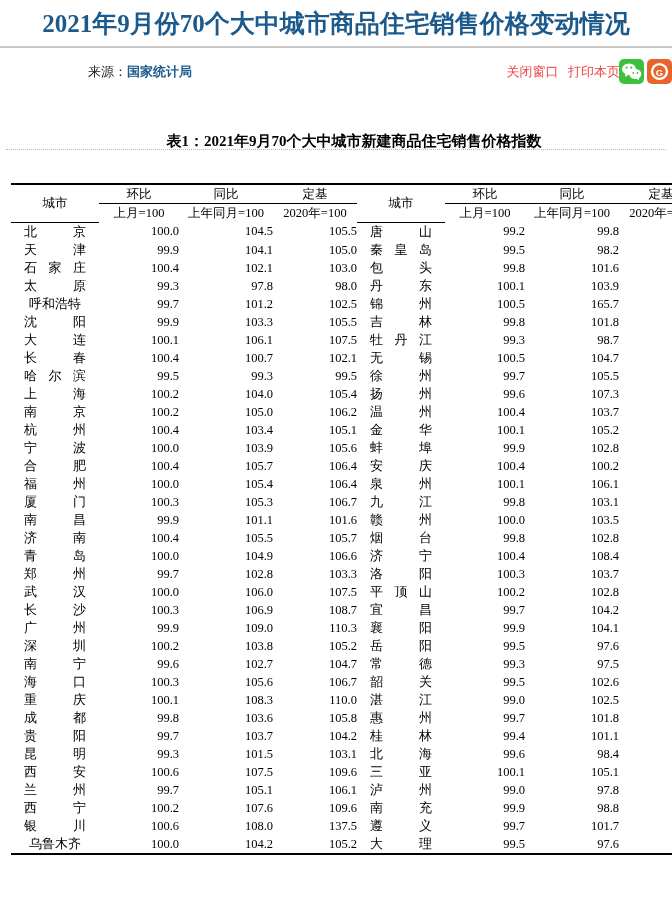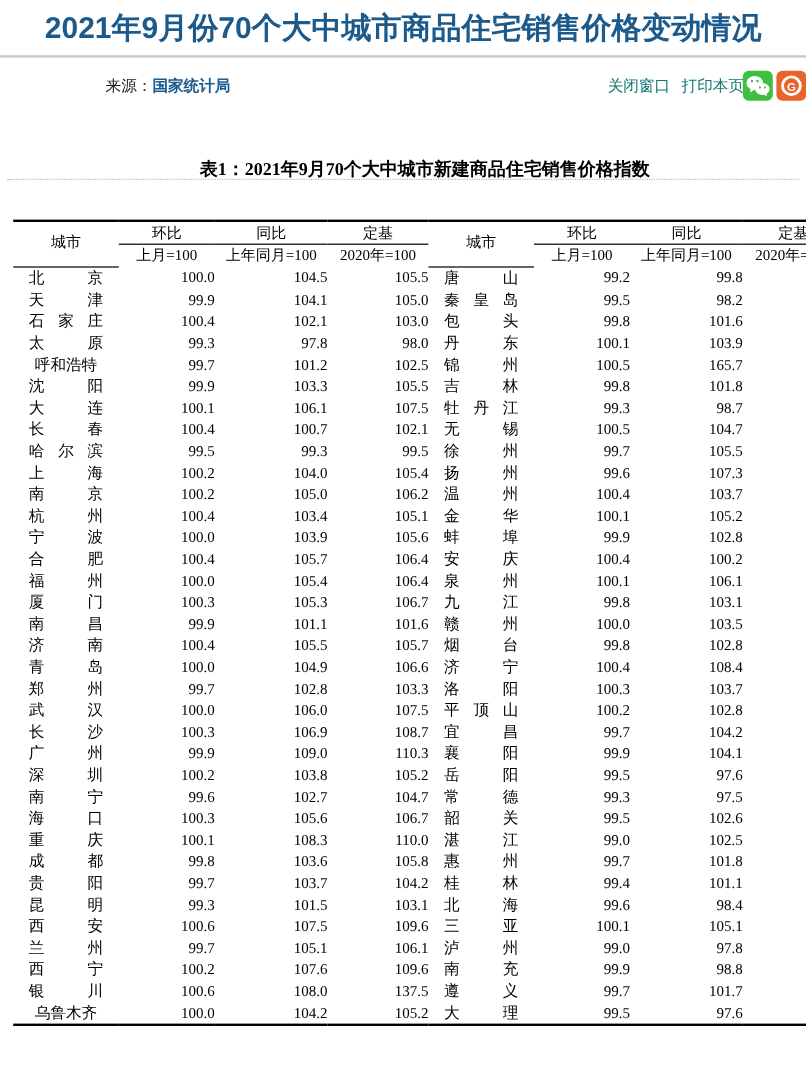--- a/index.html
+++ b/index.html
@@ -19,21 +19,21 @@
   
   .banner {
     height: 48px;
     border-bottom: 2px solid #c9c9c9;
     display: flex;
     align-items: center;
     justify-content: center;
     box-sizing: border-box;
   }
   .banner-title {
-    font-family: Liberation Sans, sans-serif;
+    font-family: Liberation Serif, serif;
     font-weight: bold;
     font-size: 25px;
     letter-spacing: 0px;
     color: #1c5a8c;
     white-space: nowrap;
   }
 
   
   .metabar {
     height: 48px;
@@ -60,21 +60,21 @@
     color: #222;
   }
   .meta-actions {
     position: absolute;
     right: 52px;
     top: 15px;
     white-space: nowrap;
     color: #222;
   }
   .meta-actions .act {
-    color: #0f766e;
+    color: #ef4444;
     margin-left: 6px;
   }
   .share-icons {
     position: absolute;
     right: 0px;
     top: 11px;
     display: flex;
     gap: 3px;
   }
   .ico {
@@ -139,21 +139,20 @@
     text-align: center;
     border-bottom: 1px solid #000;
     border-right: 1px solid #000;
     font-size: 12.5px;
   }
   .hcell-city {
     text-align: center;
     border-right: 1px solid #000;
     border-bottom: 1px solid #000;
     font-size: 12.5px;
-    font-family: Liberation Mono, monospace;
   }
   .hcell-last { border-right: 0; }
 
   
   .c-city {
     text-align: center;
     border-right: 1px solid #000;
     white-space: nowrap;
     font-size: 13px;
   }

